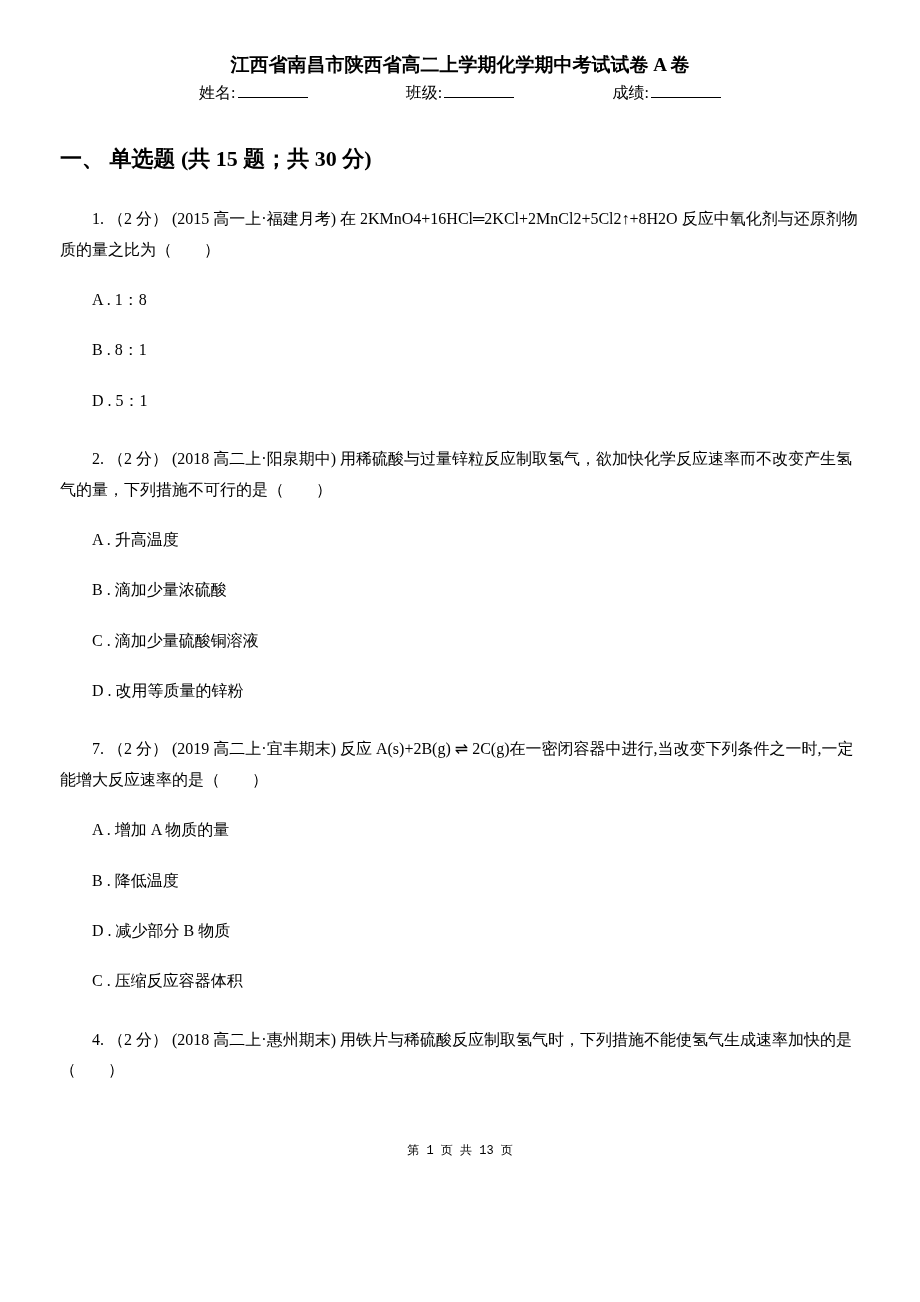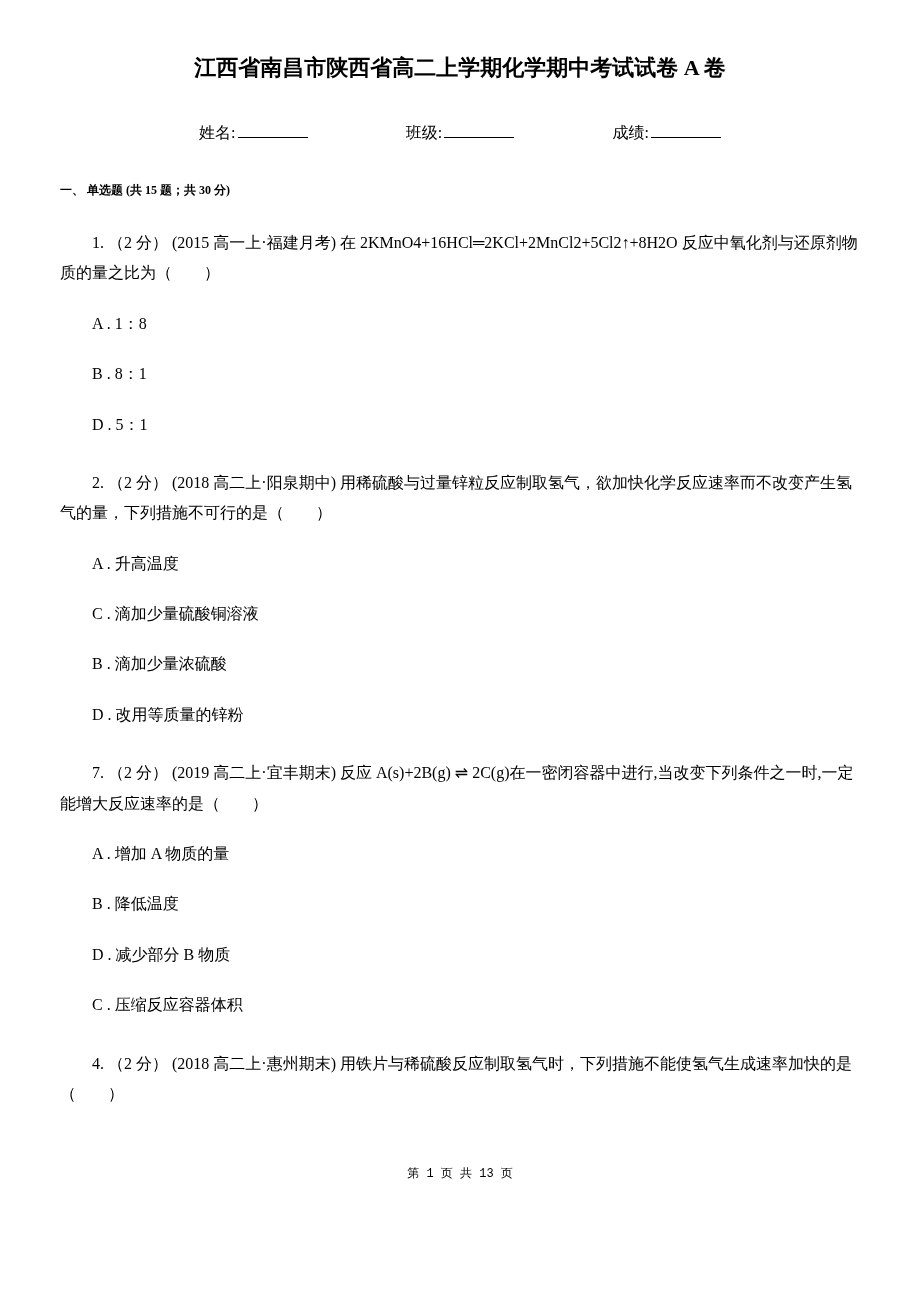--- a/index.html
+++ b/index.html
@@ -12,22 +12,21 @@
       font-size: 16px;
       line-height: 1.6;
       color: #000;
       background: #fff;
       width: 920px;
       padding: 50px 60px 30px 60px;
     }
     .title {
       text-align: center;
       font-weight: bold;
-      font-size: 22px;
-      margin-bottom: 35px;
+      font-size: 19px;
     }
     .info-row {
       display: flex;
       justify-content: space-around;
       padding: 0 90px;
       margin-bottom: 35px;
       font-size: 16px;
     }
     .info-item {
       display: flex;
@@ -38,21 +37,21 @@
       text-align: right;
     }
     .info-blank {
       display: inline-block;
       width: 70px;
       border-bottom: 1px solid #000;
       margin-left: 2px;
     }
     .section-header {
       font-weight: bold;
-      font-size: 12px;
+      font-size: 22px;
       margin-bottom: 28px;
     }
     .question {
       margin-bottom: 28px;
       text-indent: 2em;
       line-height: 1.9;
     }
     .question-text {
       margin-bottom: 20px;
     }
@@ -92,22 +91,22 @@
 <div class="question">
   <div class="question-text">1. （2 分） (2015 高一上·福建月考) 在 2KMnO4+16HCl═2KCl+2MnCl2+5Cl2↑+8H2O 反应中氧化剂与还原剂物质的量之比为（　　）</div>
   <div class="option">A . 1：8</div>
   <div class="option">B . 8：1</div>
   <div class="option">D . 5：1</div>
 </div>
 
 <div class="question">
   <div class="question-text">2. （2 分） (2018 高二上·阳泉期中) 用稀硫酸与过量锌粒反应制取氢气，欲加快化学反应速率而不改变产生氢气的量，下列措施不可行的是（　　）</div>
   <div class="option">A . 升高温度</div>
+  <div class="option">B . 滴加少量浓硫酸</div>
   <div class="option">C . 滴加少量硫酸铜溶液</div>
-  <div class="option">B . 滴加少量浓硫酸</div>
   <div class="option">D . 改用等质量的锌粉</div>
 </div>
 
 <div class="question">
   <div class="question-text">7.  （2 分）  (2019 高二上·宜丰期末)  反应 A(s)+2B(g)  ⇌ 2C(g)在一密闭容器中进行,当改变下列条件之一时,一定能增大反应速率的是（　　）</div>
   <div class="option">A . 增加 A 物质的量</div>
   <div class="option">B . 降低温度</div>
   <div class="option">D . 减少部分 B 物质</div>
   <div class="option">C . 压缩反应容器体积</div>
 </div>

